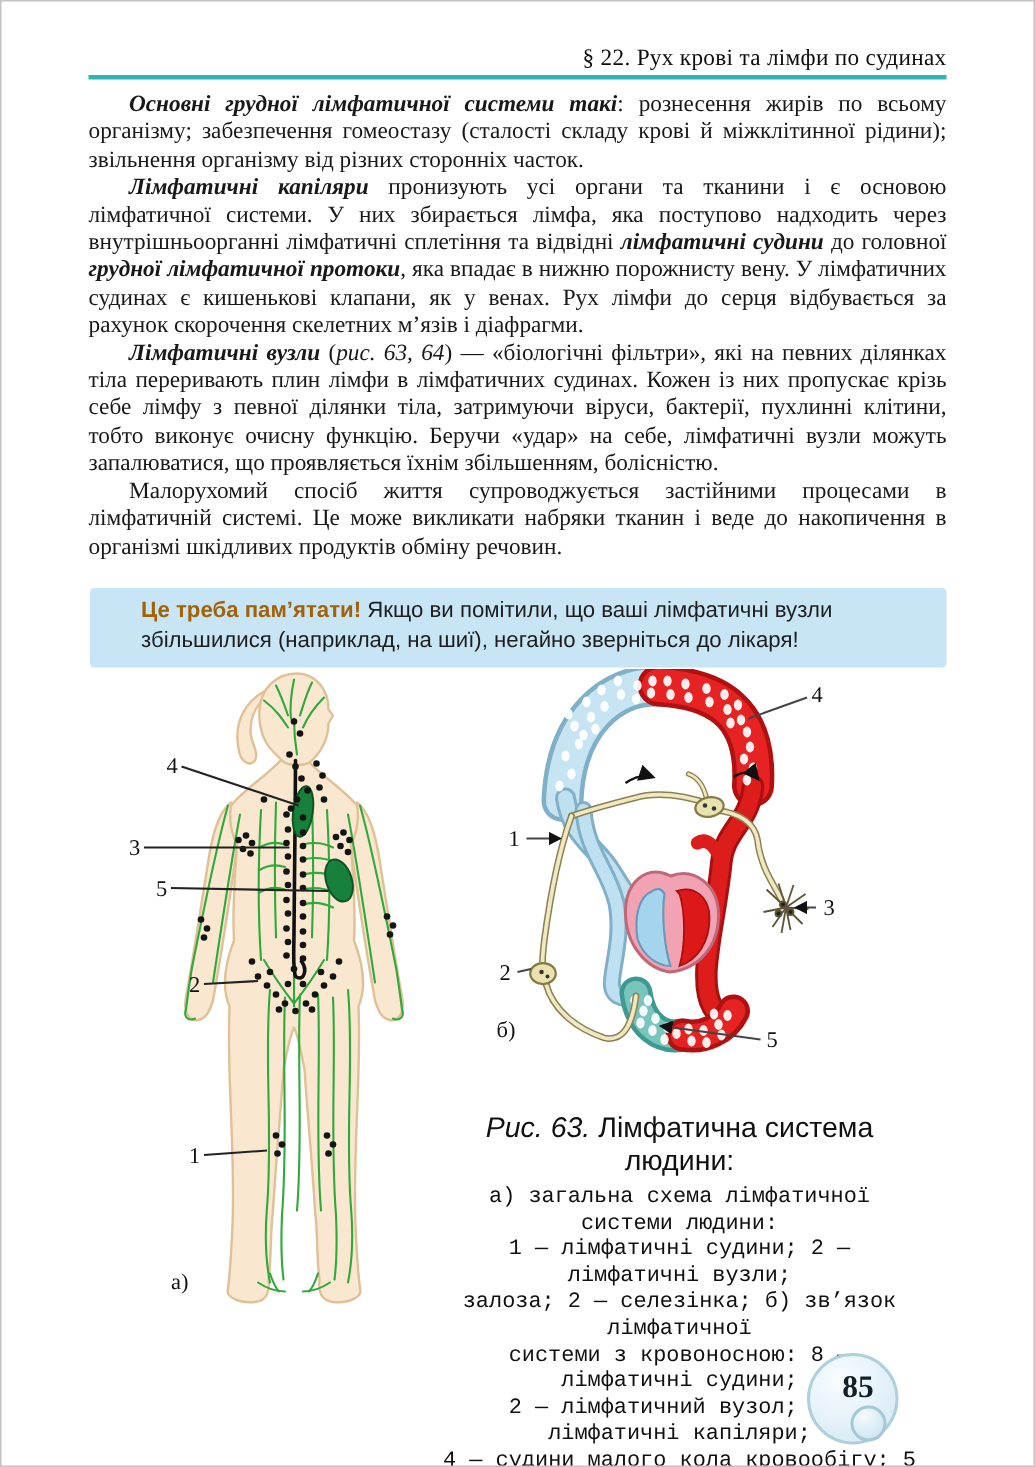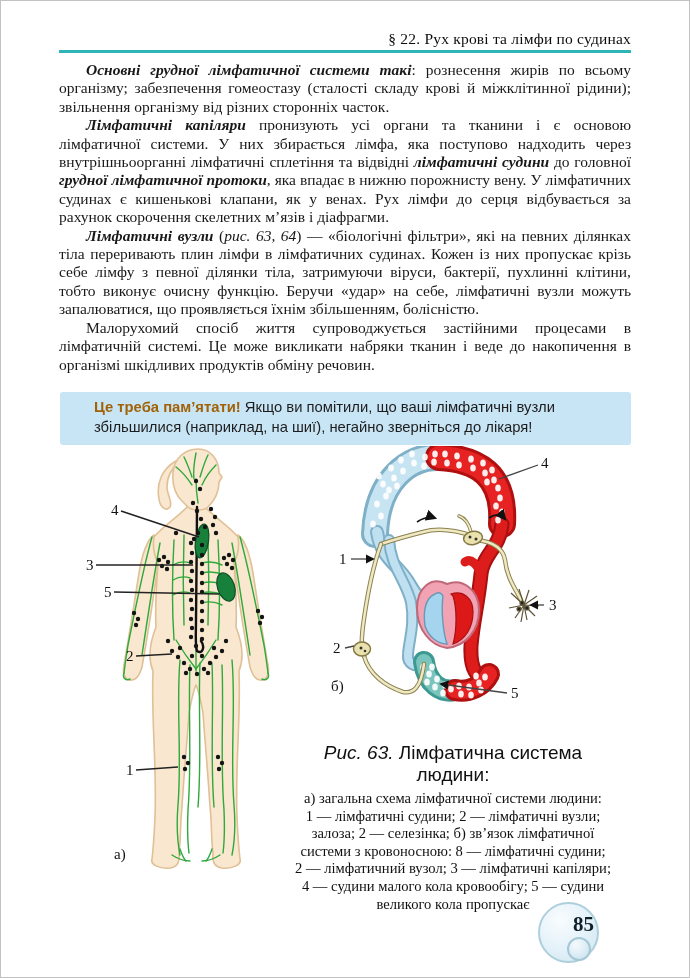--- a/index.html
+++ b/index.html
@@ -25,33 +25,33 @@
     background:#c8e5f6;border-radius:3px;padding:6px 16px 8px 34px;
     font-family:"Liberation Sans",sans-serif;font-size:14.8px;line-height:19.6px;color:#1d1d1d;
   }
   .note-lead{color:#a16207;font-weight:bold;}
   .fig-a{position:absolute;left:55px;top:444px;}
   .fig-b{position:absolute;left:330px;top:445px;}
   .fig-label{font-family:"Liberation Serif",serif;font-size:15px;fill:#111;}
   .caption{position:absolute;left:294px;top:741px;width:316px;text-align:center;}
   .cap-title{font-family:"Liberation Sans",sans-serif;font-size:19px;color:#101010;margin-bottom:4px;}
   .cap-title .it{font-style:italic;}
-  .cap-line{font-family:Liberation Serif, serif;font-size:14.6px;line-height:17.6px;color:#101010;text-align:center;}
+  .cap-line{font-family:Liberation Mono, monospace;font-size:14.6px;line-height:17.6px;color:#101010;text-align:center;}
   .bubble-big{
     position:absolute;left:537px;top:901px;width:61px;height:61px;border-radius:50%;
     background:radial-gradient(circle at 35% 28%, #f8fcfe 0%, #e7f3fa 45%, #cfe5f0 100%);
     border:2px solid #aecfdc;box-sizing:border-box;
   }
   .bubble-small{
     position:absolute;left:566px;top:936px;width:24px;height:24px;border-radius:50%;
     background:radial-gradient(circle at 35% 28%, #f5fafd 0%, #d9ebf4 60%, #c6ddea 100%);
     border:2px solid #a4c8d6;box-sizing:border-box;
   }
   .page-num{
-    position:absolute;left:549px;top:911px;width:44px;text-align:right;
+    position:absolute;left:549px;top:911px;width:44px;text-align:center;
     font-family:"Liberation Serif",serif;font-weight:bold;font-size:21px;color:#10202a;
   }
 </style>
 </head>
 <body>
 
 <div class="page">
 
   <div class="hdr-title">§ 22. Рух крові та лімфи по судинах</div>
   <div class="hdr-rule"></div>

